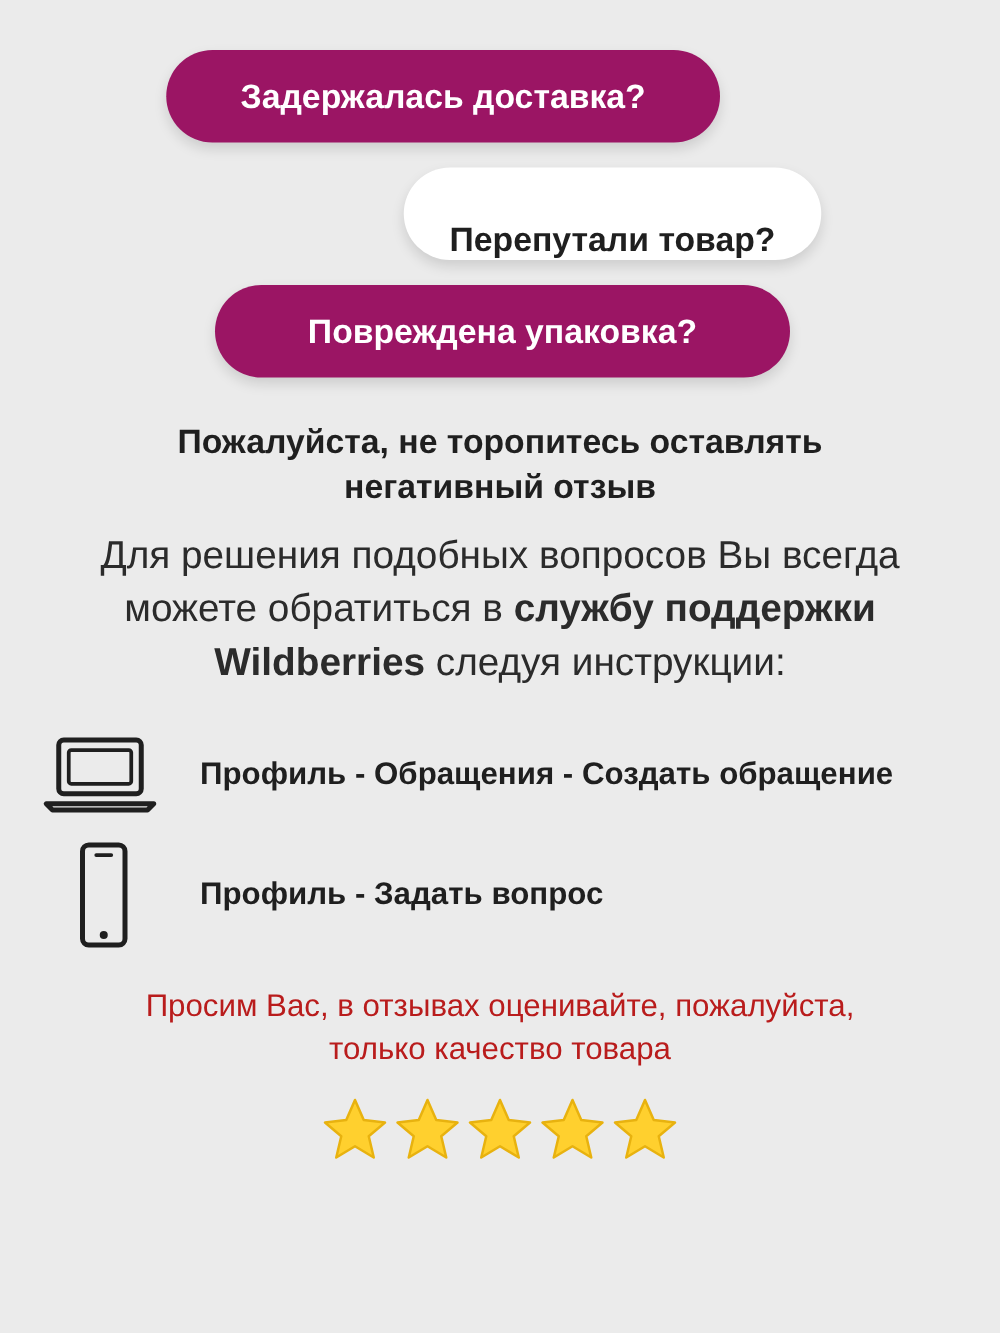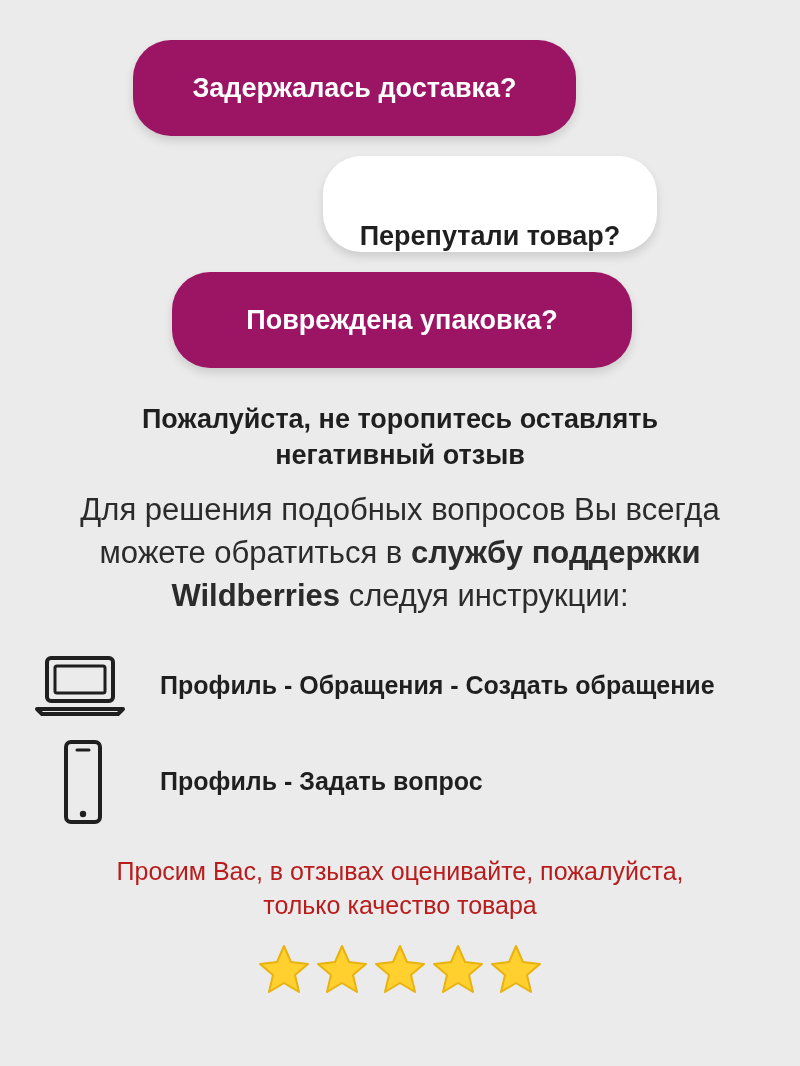--- a/index.html
+++ b/index.html
@@ -33,21 +33,21 @@
     color: #1f1f1f;
     text-transform: uppercase;
   }
 
   
   .pills {
     margin-top: 40px;
   }
   .pill {
     box-sizing: border-box;
-    height: 96px;
+    height: 74px;
     border-radius: 38px;
     display: flex;
     align-items: center;
     justify-content: center;
     font-size: 27px;
     font-weight: bold;
     box-shadow: 0 5px 10px rgba(0,0,0,0.13);
     margin-bottom: 20px;
   }
   .pill.magenta {

